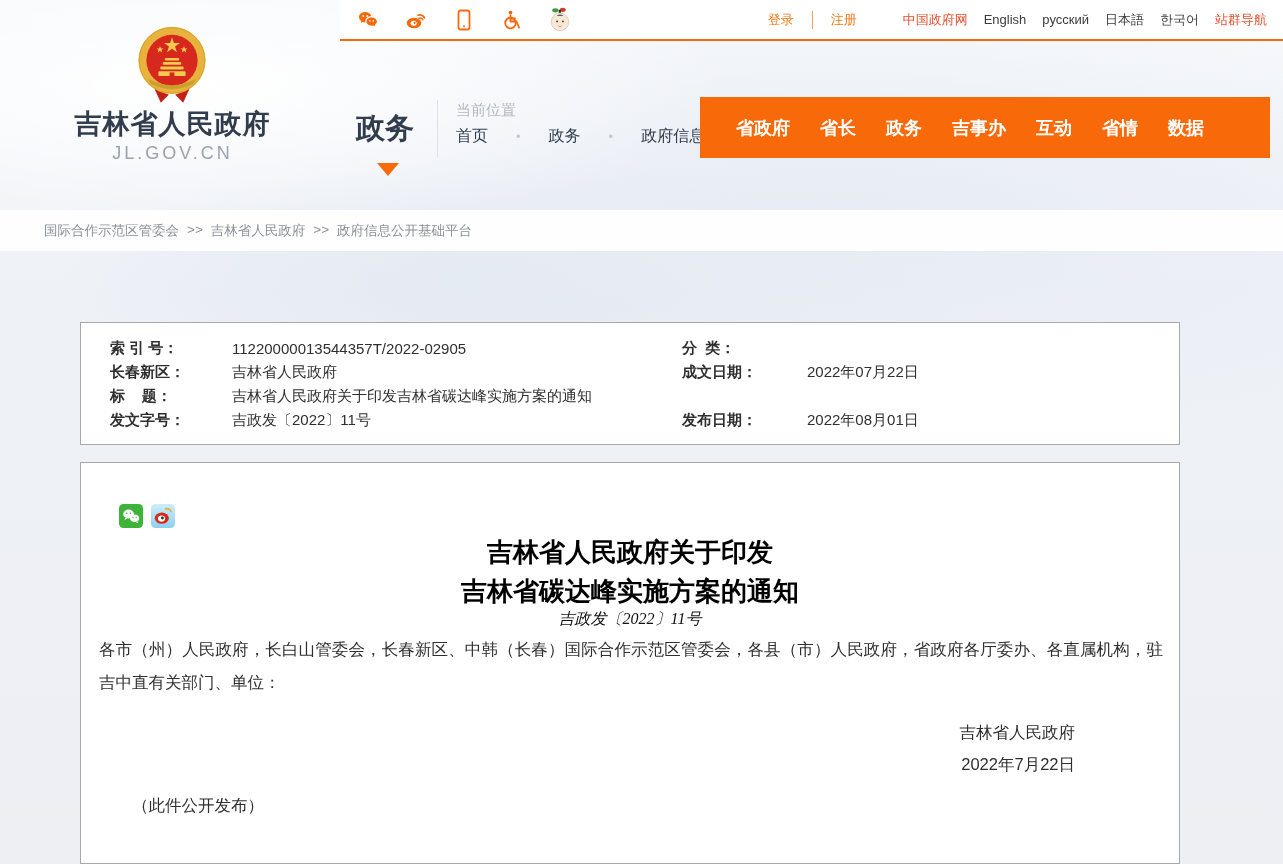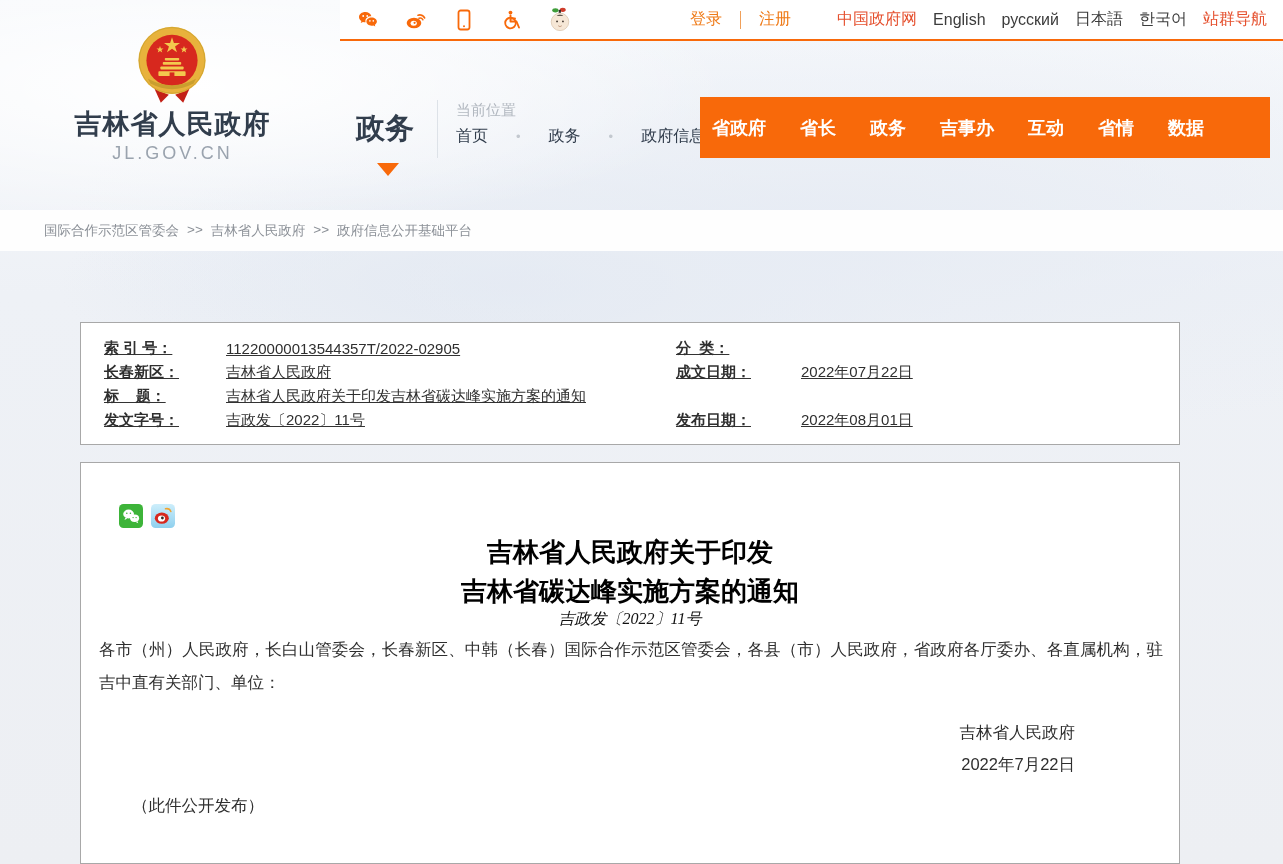--- a/index.html
+++ b/index.html
@@ -18,21 +18,21 @@
   }
 
   
   .topbar {
     position:absolute; left:340px; right:0; top:0; height:41px;
     background:#fff; border-bottom:2px solid #f8690a;
     display:flex; align-items:center;
   }
   .topbar-icons { display:flex; align-items:center; gap:24px; padding-left:16px; }
   .tb-icon { width:24px; height:26px; display:inline-flex; align-items:center; justify-content:center; cursor:pointer; }
-  .topbar-links { margin-left:auto; display:flex; align-items:center; gap:16px; padding-right:16px; font-size:16px; }
+  .topbar-links { margin-left:auto; display:flex; align-items:center; gap:16px; padding-right:16px; font-size:13px; }
   .lnk { cursor:pointer; text-decoration:none; white-space:nowrap; }
   .lnk.orange { color:#ef7a17; }
   .lnk.redorange { color:#e5502e; }
   .lnk.dark { color:#3c3c3c; }
   .tb-vsep { width:1px; height:18px; background:#f0a05a; margin:0 2px; }
   .tb-gap { width:14px; }
 
   
   .brand { position:absolute; left:0; top:0; width:345px; height:205px; }
   .emblem { position:absolute; left:132px; top:24px; width:80px; height:84px; }
@@ -55,40 +55,40 @@
   }
   .header-vdiv { position:absolute; left:437px; top:100px; width:1px; height:58px; background:#dde2e8; }
   .loc-label { position:absolute; left:456px; top:101px; font-size:15px; color:#b2b8c0; }
   .loc-path { position:absolute; left:456px; top:126px; font-size:16px; color:#313d4c; display:flex; align-items:center; gap:28px; }
   .loc-item { cursor:pointer; }
   .loc-dot { color:#c3c8cf; font-size:13px; }
 
   .mainnav {
     position:absolute; left:700px; top:97px; width:570px; height:61px;
     background:#f8690a; display:flex; align-items:center; justify-content:space-between;
-    padding:0 66px 0 12px;
+    padding:0 66px 0 36px;
   }
   .mainnav a { color:#fff; font-size:18px; font-weight:bold; text-decoration:none; cursor:pointer; white-space:nowrap; }
 
   
   .crumbbar {
     position:absolute; left:0; top:210px; width:1283px; height:41px;
     background:#fefefe; display:flex; align-items:center;
   }
   .crumbbar .inner { padding-left:44px; font-size:13.5px; color:#8b9097; display:flex; gap:8px; }
   .crumb-item { cursor:pointer; }
 
   
   .meta-box {
     position:absolute; left:80px; top:322px; width:1100px; height:123px;
     background:#fff; border:1px solid #a8a8a8; padding-top:13px;
   }
   .meta-row {
     display:grid; grid-template-columns:122px 450px 125px auto;
-    padding-left:23px; height:24px; align-items:center; font-size:15px;text-decoration:underline;
+    padding-left:29px; height:24px; align-items:center; font-size:15px;
   }
   .meta-label { font-weight:bold; color:#2f2f2f; white-space:pre; }
   .meta-value { color:#2f2f2f; white-space:nowrap; overflow:hidden; }
 
   
   .doc-box {
     position:absolute; left:80px; top:462px; width:1100px; height:402px;
     background:#fff; border:1px solid #a8a8a8;
   }
   .share-row { position:absolute; left:38px; top:41px; display:flex; gap:8px; }

